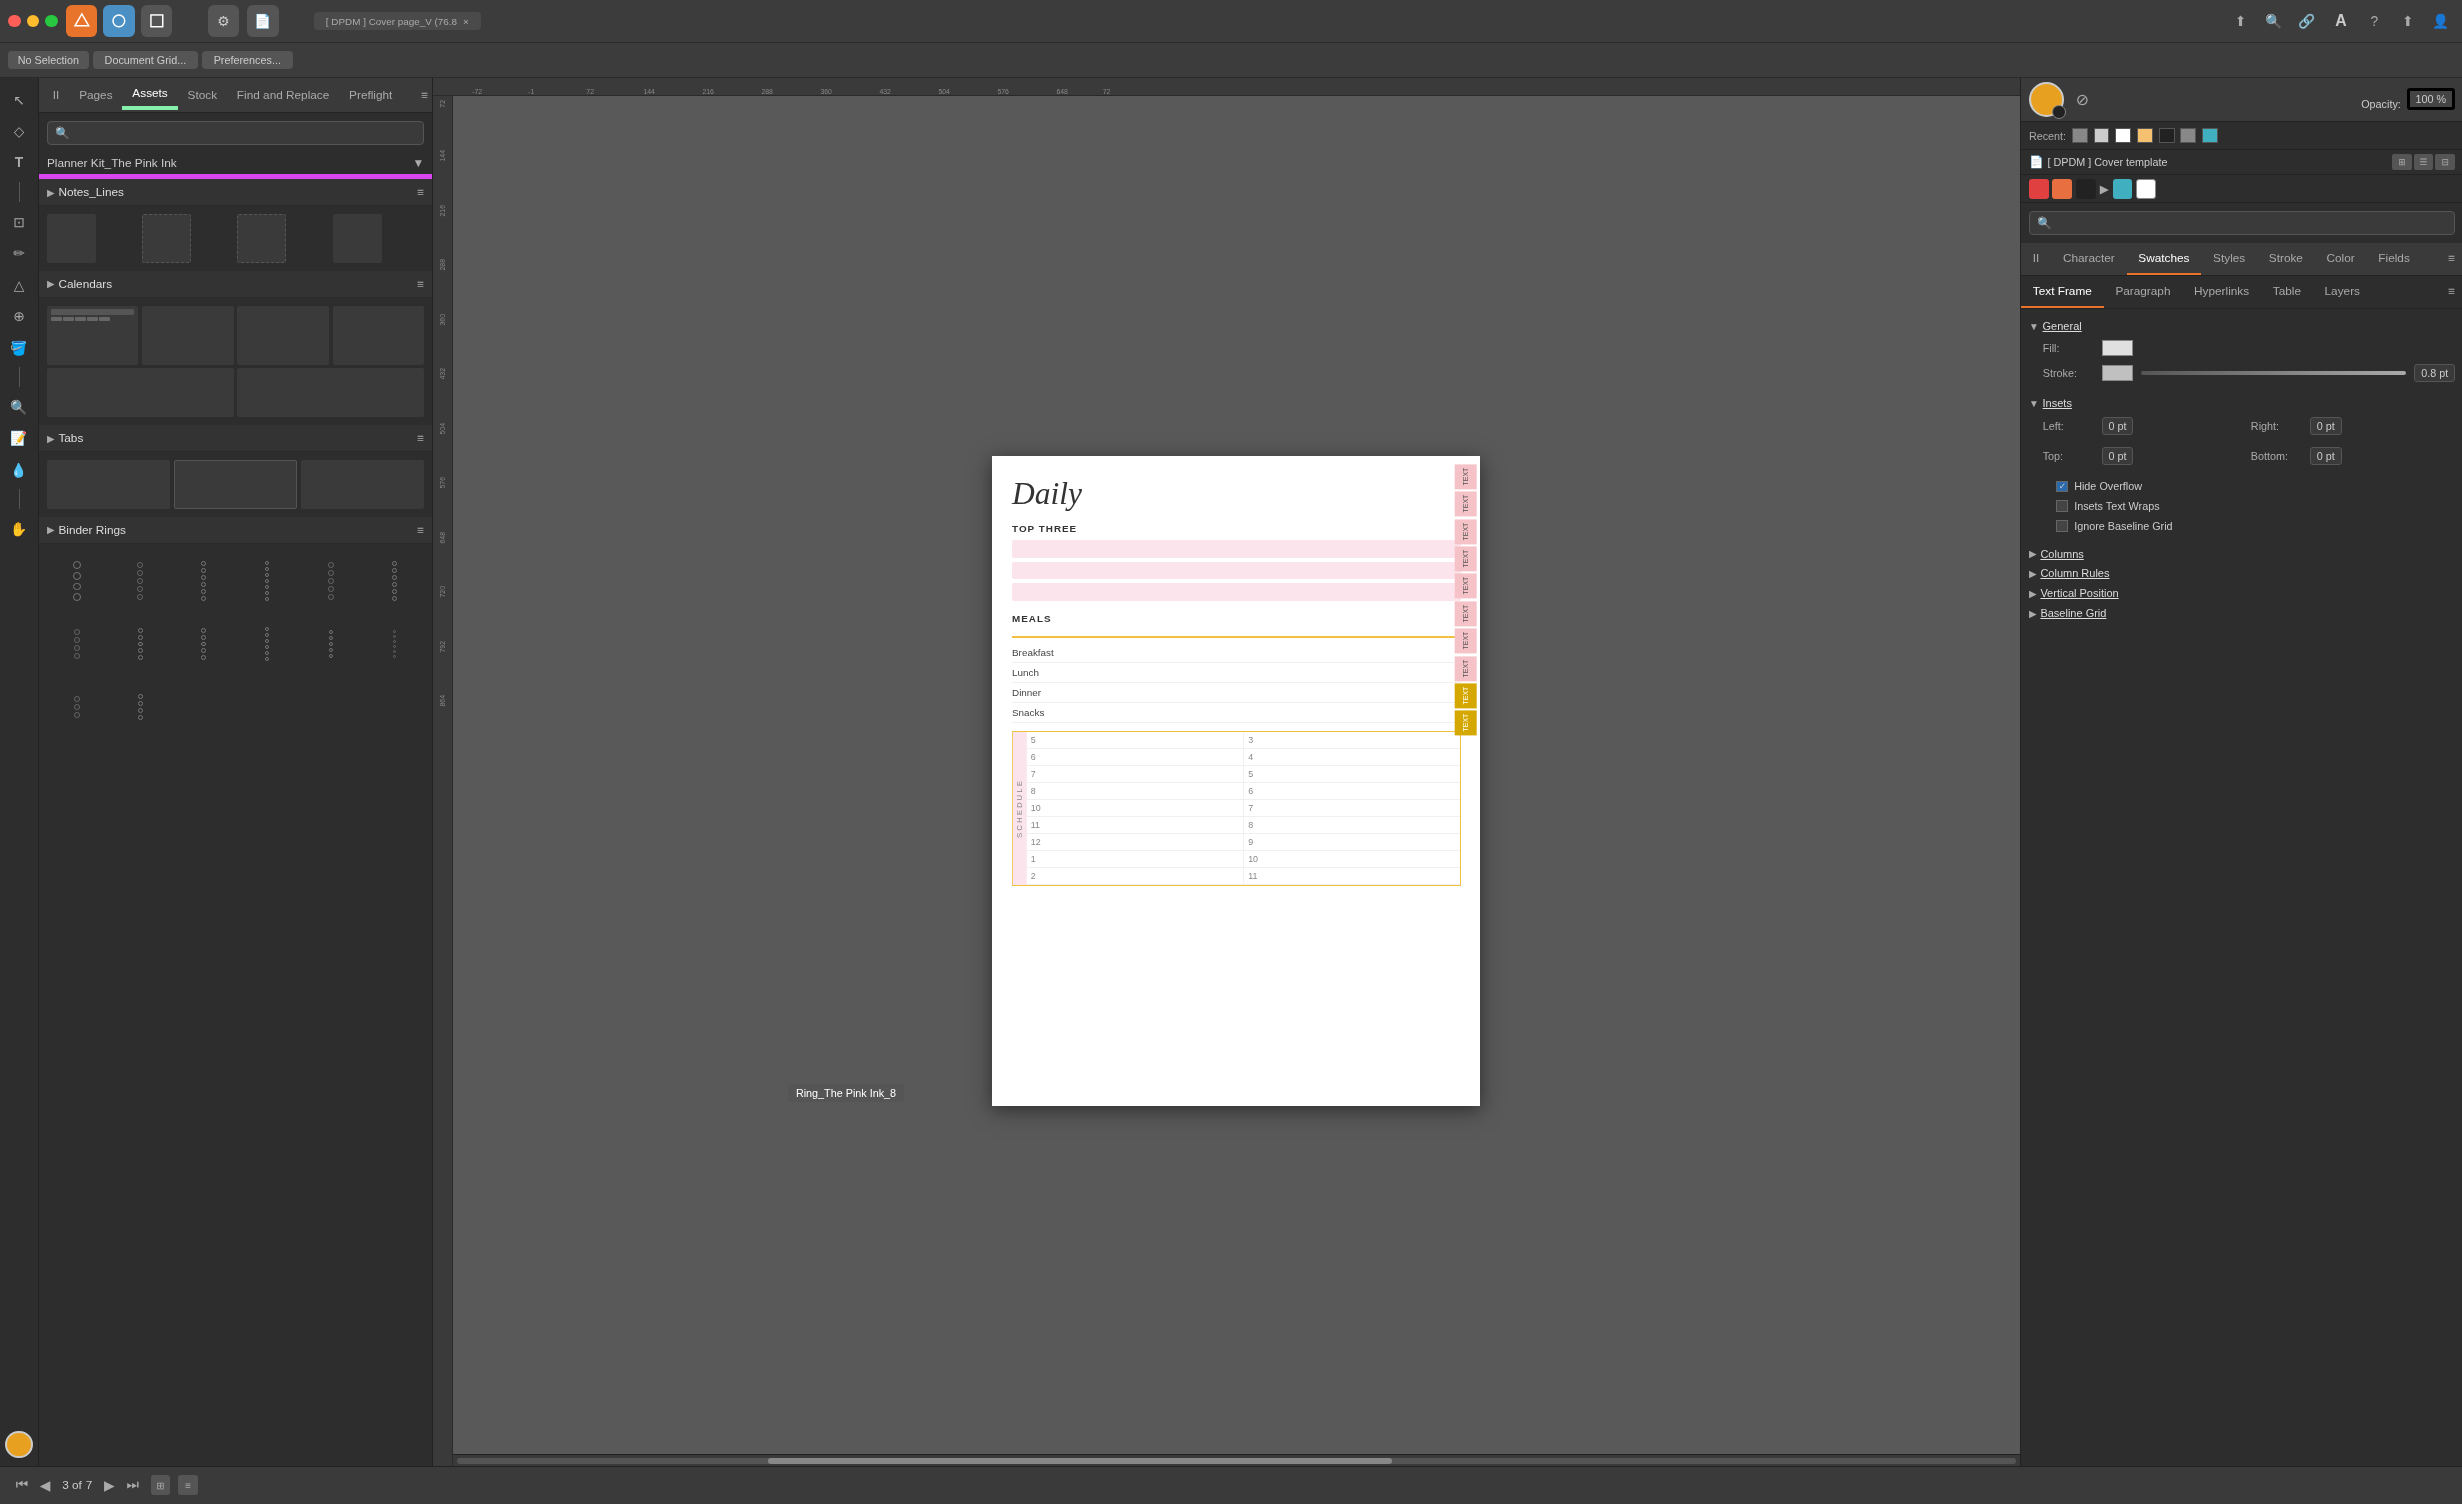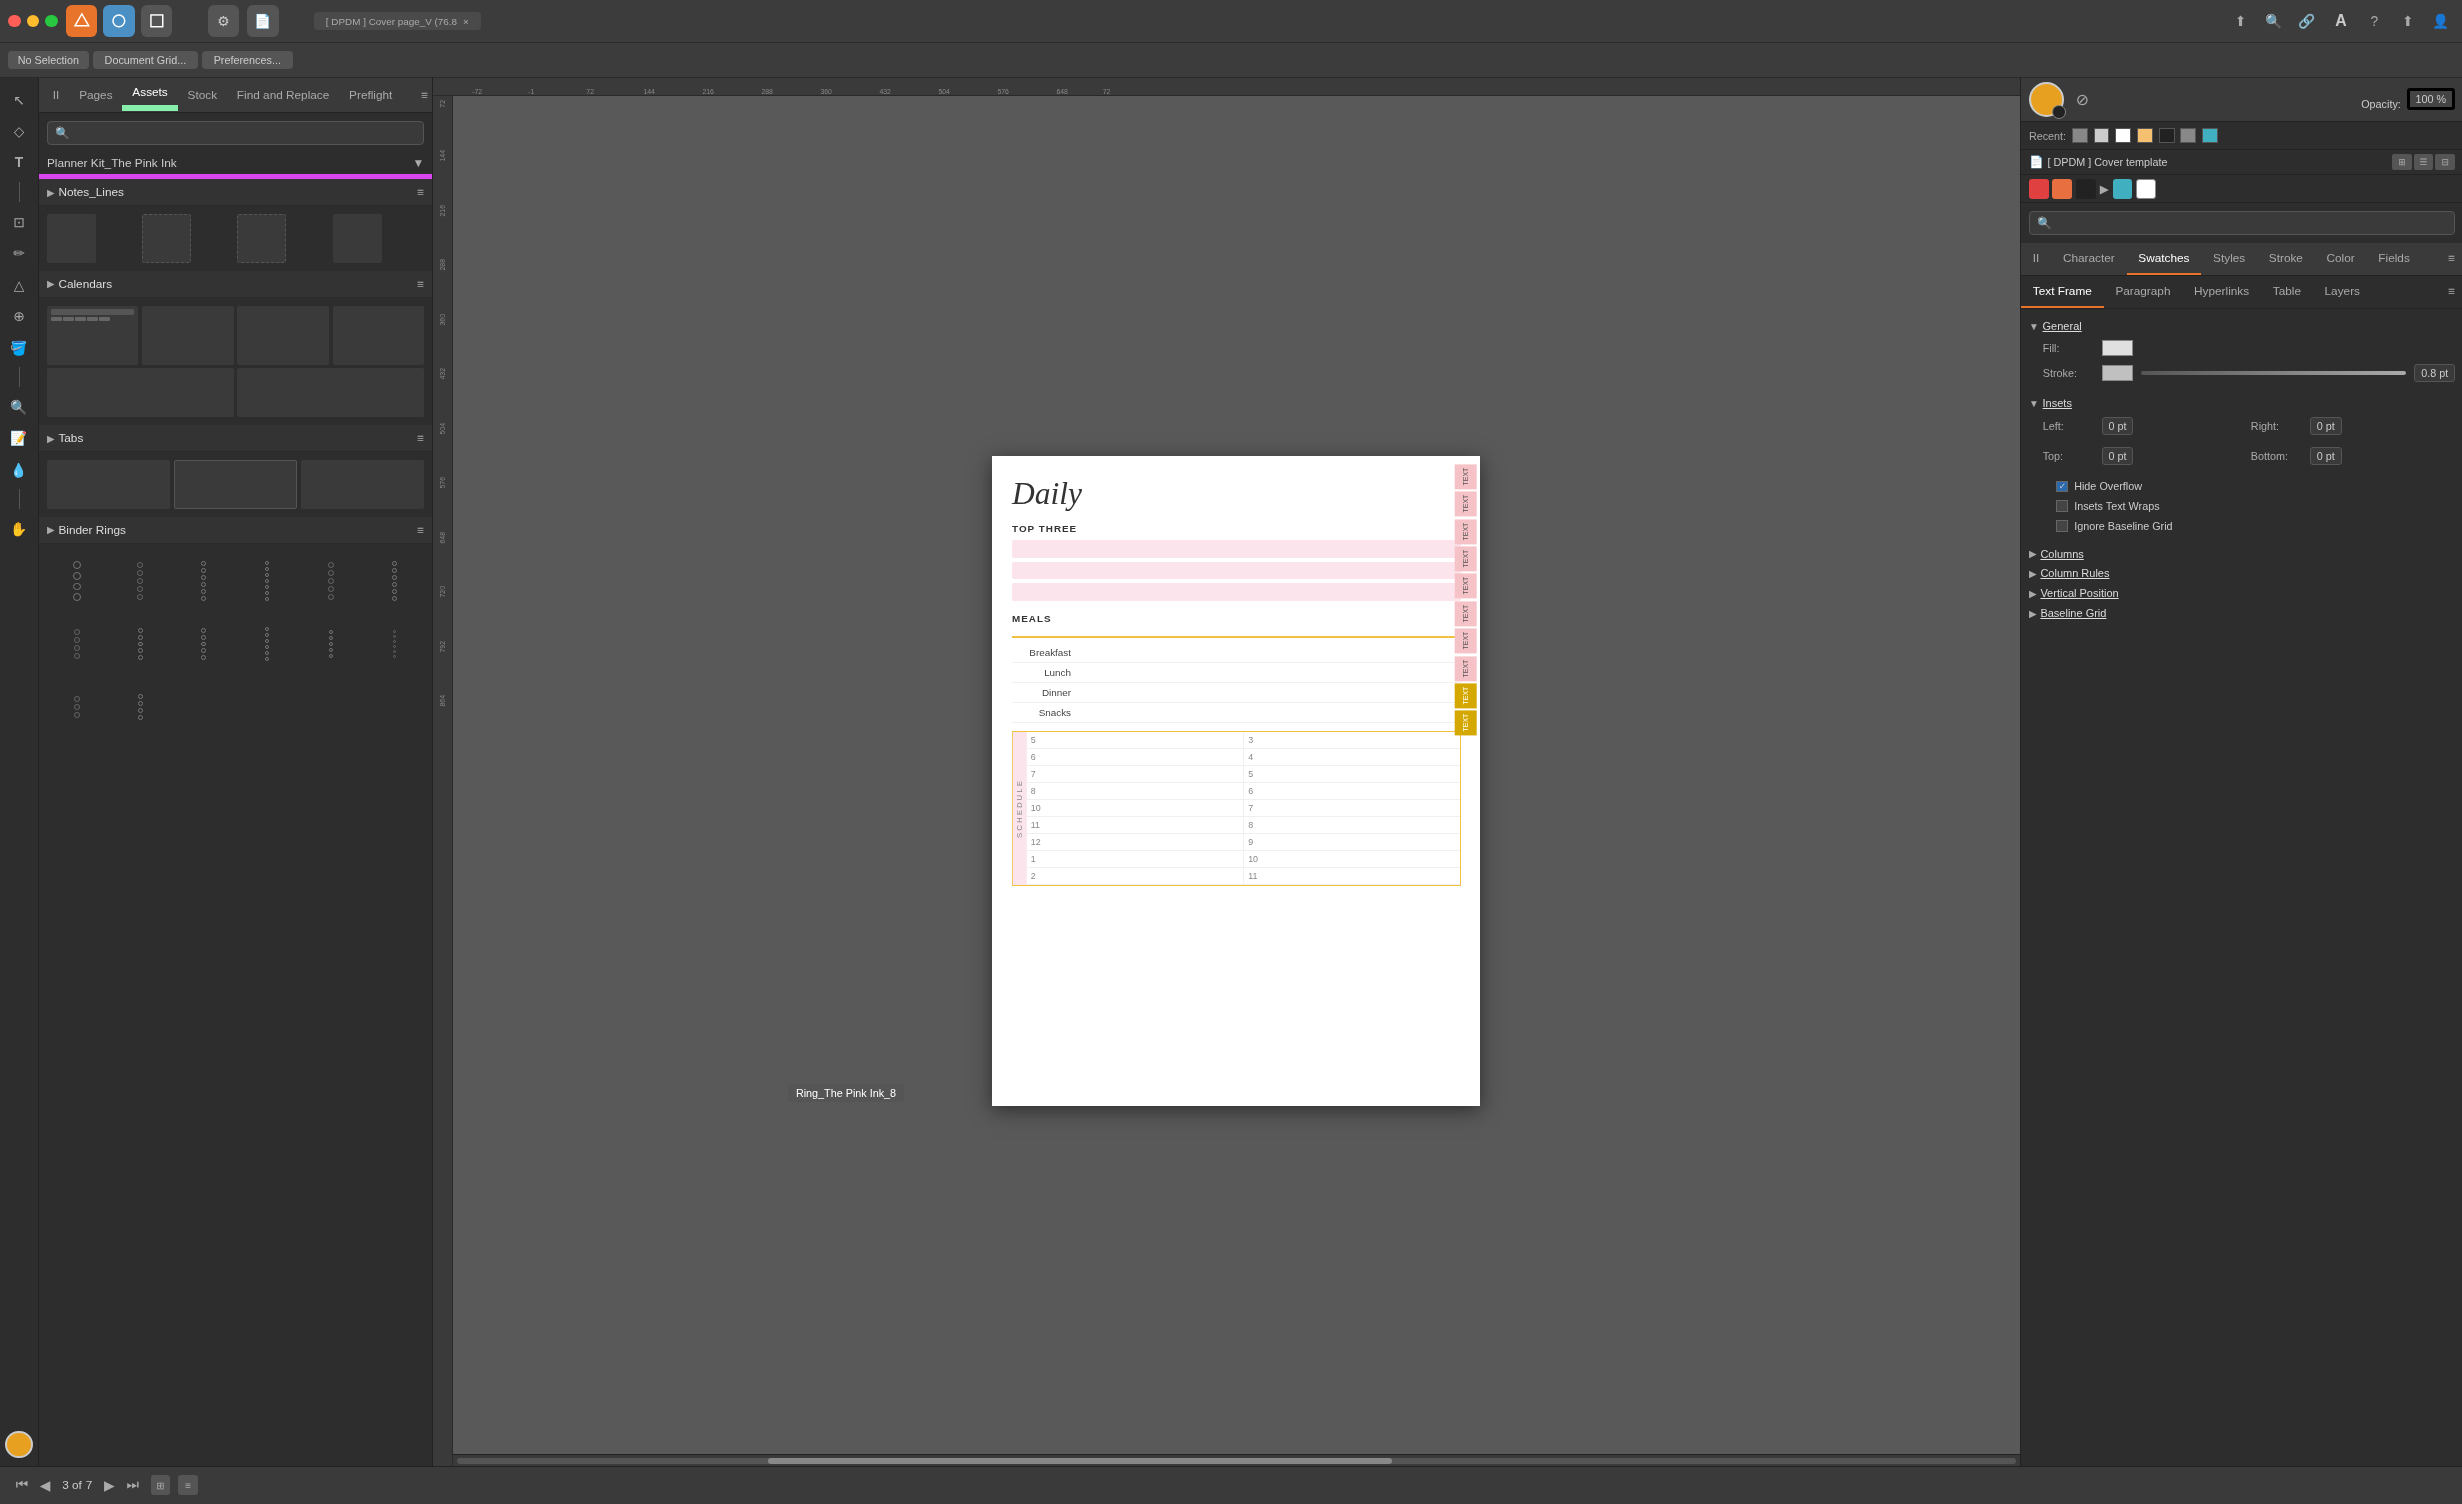--- a/index.html
+++ b/index.html
@@ -24,21 +24,21 @@
     .no-selection { background: #555; border-radius: 3.9px; padding: 3px 9.9px; color: #ccc; font-size: 10.8px; }
     .doc-btn { background: #555; border-radius: 3.9px; padding: 3px 11.8px; color: #ccc; font-size: 10.8px; cursor: pointer; }
 
     
     .main-layout { display: flex; height: calc(1504px - 79px - 37px); }
 
     
     .left-panel { width: 394px; background: #2d2d2d; border-right: 1px solid #222; display: flex; flex-direction: column; }
     .left-tabs { display: flex; align-items: center; background: #3a3a3a; border-bottom: 1px solid #222; padding: 0 3.9px; height: 35px; }
     .left-tab { padding: 5.9px 9.9px; color: #aaa; font-size: 11.8px; cursor: pointer; }
-    .left-tab.active { color: #fff; border-bottom: 6px solid #86efac; }
+    .left-tab.active { color: #fff; border-bottom: 4px solid #86efac; }
     .left-tab-menu { margin-left: auto; color: #aaa; }
 
     .left-toolbar { width: 39px; background: #2d2d2d; border-right: 1px solid #222; display: flex; flex-direction: column; align-items: center; padding-top: 7.9px; gap: 3.9px; }
     .lt-icon { width: 27.6px; height: 27.6px; display: flex; align-items: center; justify-content: center; color: #aaa; font-size: 13.8px; border-radius: 3.9px; }
 
     .left-content { flex: 1; overflow-y: auto; }
     .search-bar { padding: 7.9px; }
     .search-input { width: 100%; background: #3a3a3a; border: 1px solid #555; border-radius: 3.9px; padding: 3.9px 7.9px; color: #ccc; font-size: 11.8px; }
     .kit-selector { display: flex; align-items: center; padding: 3.9px 7.9px; border-bottom: 5px solid #d946ef; }
     .kit-name { color: #ccc; font-size: 11.8px; flex: 1; }
@@ -69,21 +69,21 @@
 
     .side-tabs { position: absolute; right: -2px; top: 0; bottom: 0; width: 27.6px; display: flex; flex-direction: column; gap: 2px; padding: 7.9px 0; }
     .side-tab { width: 21.7px; background: #f5c2c7; writing-mode: vertical-rl; text-orientation: mixed; transform: rotate(180deg); display: flex; align-items: center; justify-content: center; font-size: 6.9px; color: #555; padding: 3.9px 2px; }
 
     .page-content { flex: 1; padding: 19.7px; }
     .daily-title { font-family: Georgia, serif; font-style: italic; font-size: 31.5px; color: #333; margin-bottom: 11.8px; }
     .top-three-label { font-size: 9.9px; font-weight: bold; color: #333; letter-spacing: 1px; margin-bottom: 5.9px; }
     .pink-row { background: #fce4ec; height: 17.7px; margin-bottom: 3.9px; border-radius: 2px; }
     .section-divider { border-top: 2px solid #f0c040; margin: 11.8px 0 5.9px; }
     .meals-label { font-size: 9.9px; font-weight: bold; color: #333; letter-spacing: 1px; margin-bottom: 3.9px; }
-    .meal-row { display: flex; padding: 3.9px 0; border-bottom: 1px solid #f0f0f0; font-size: 9.9px; color: #444; text-align: right; }
+    .meal-row { display: flex; padding: 3.9px 0; border-bottom: 1px solid #f0f0f0; font-size: 9.9px; color: #444; }
     .meal-name { width: 59px; }
 
     .schedule-section { display: flex; border: 1.5px solid #f0c040; margin-top: 7.9px; font-size: 8.9px; }
     .schedule-label { writing-mode: vertical-rl; transform: rotate(180deg); color: #888; font-size: 7.9px; letter-spacing: 2px; background: #fce4ec; padding: 3.9px 2px; width: 13.8px; display: flex; align-items: center; justify-content: center; }
     .schedule-grid { flex: 1; display: grid; grid-template-columns: 1fr 1fr; }
     .sch-col { display: flex; flex-direction: column; }
     .sch-row { display: flex; align-items: center; padding: 3px 3.9px; border-bottom: 1px solid #f0f0f0; color: #555; font-size: 8.9px; }
     .sch-num { width: 15.8px; color: #888; }
 
     

